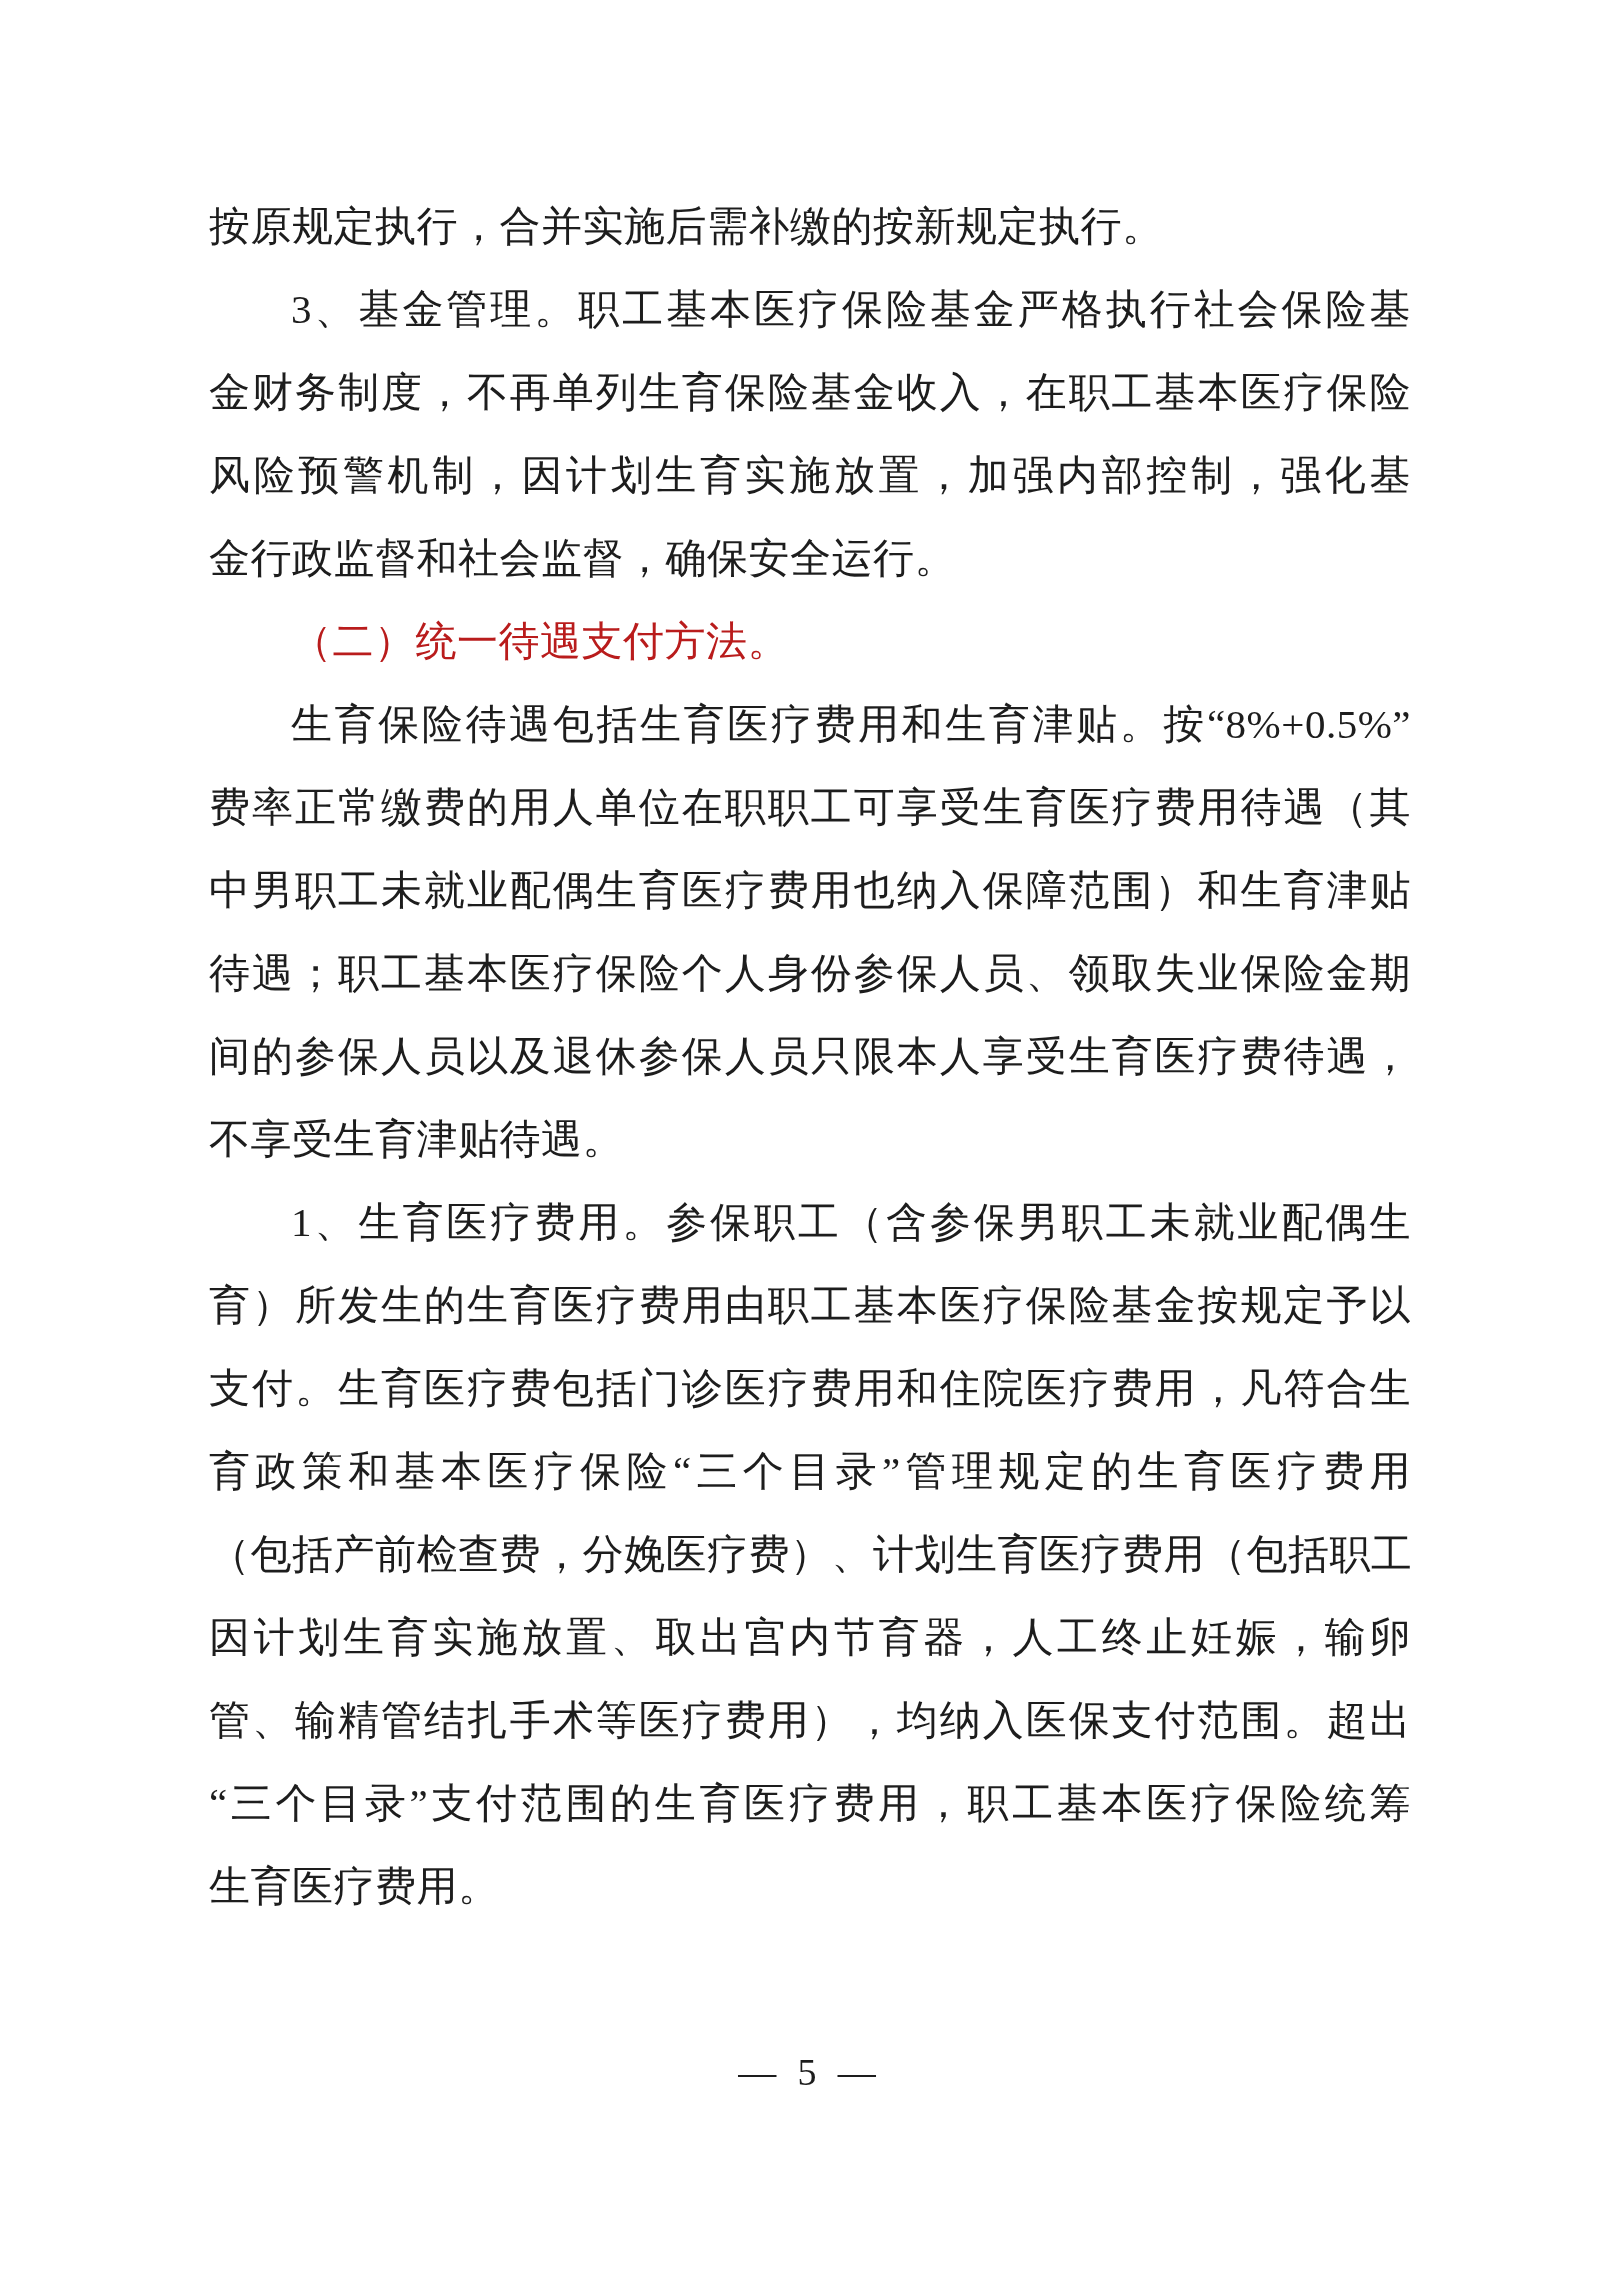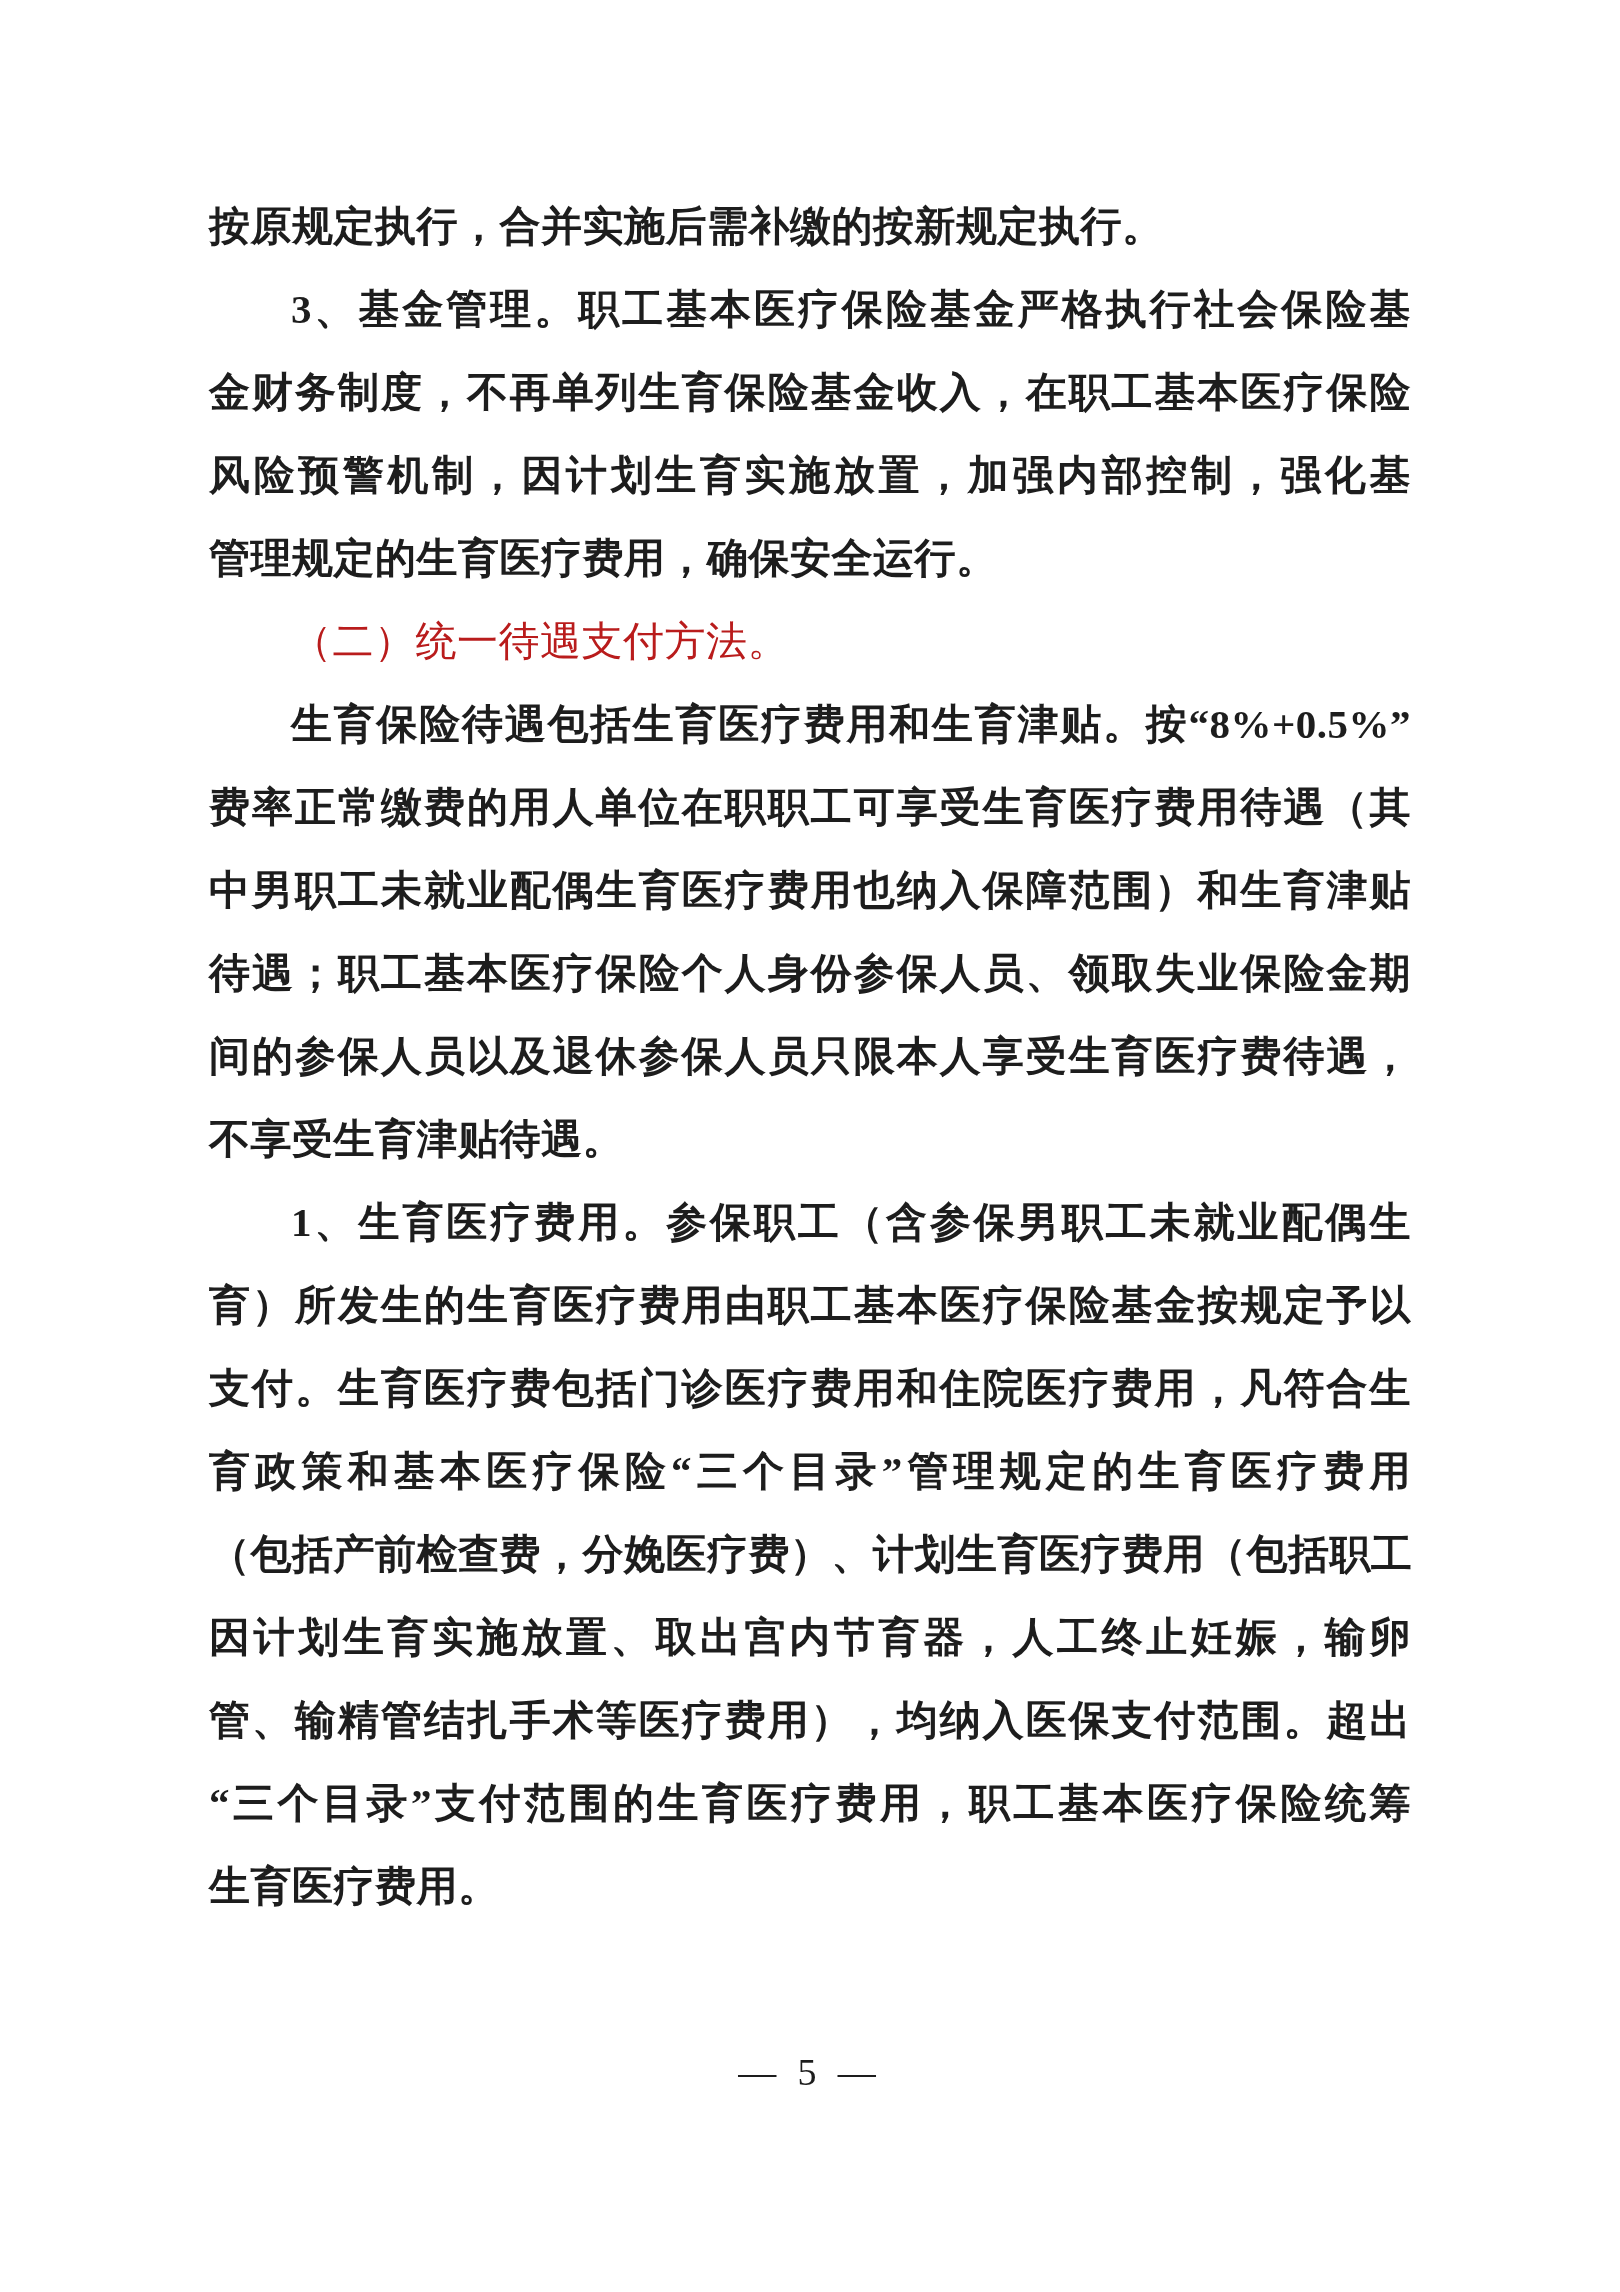--- a/index.html
+++ b/index.html
@@ -23,21 +23,20 @@
   }
   .line {
     height: 83px;
     line-height: 83px;
     font-size: 41px;
     color: #1d1d1d;
     white-space: nowrap;
     text-align: justify;
     text-align-last: left;
     letter-spacing: 0.5px;
-    font-weight: bold;
   }
   .line.fill {
     text-align-last: justify;
   }
   .line.indent {
     text-indent: 82px;
   }
   .line.heading {
     font-weight: 400;
     color: #b91c1c;
@@ -59,21 +58,21 @@
 </style>
 </head>
 <body>
 
 <div class="page">
   <div class="doc-body" id="doc-body">
       <div class="line">按原规定执行，合并实施后需补缴的按新规定执行。</div>
       <div class="line fill indent">3、基金管理。职工基本医疗保险基金严格执行社会保险基</div>
       <div class="line fill">金财务制度，不再单列生育保险基金收入，在职工基本医疗保险</div>
       <div class="line fill">风险预警机制，因计划生育实施放置，加强内部控制，强化基</div>
-      <div class="line">管理规定的生育医疗费用，确保安全运行。</div>
+      <div class="line">金行政监督和社会监督，确保安全运行。</div>
       <div class="line indent heading">（二）统一待遇支付方法。</div>
       <div class="line fill indent">生育保险待遇包括生育医疗费用和生育津贴。按“8%+0.5%”</div>
       <div class="line fill">费率正常缴费的用人单位在职职工可享受生育医疗费用待遇（其</div>
       <div class="line fill">中男职工未就业配偶生育医疗费用也纳入保障范围）和生育津贴</div>
       <div class="line fill">待遇；职工基本医疗保险个人身份参保人员、领取失业保险金期</div>
       <div class="line fill">间的参保人员以及退休参保人员只限本人享受生育医疗费待遇，</div>
       <div class="line">不享受生育津贴待遇。</div>
       <div class="line fill indent">1、生育医疗费用。参保职工（含参保男职工未就业配偶生</div>
       <div class="line fill">育）所发生的生育医疗费用由职工基本医疗保险基金按规定予以</div>
       <div class="line fill">支付。生育医疗费包括门诊医疗费用和住院医疗费用，凡符合生</div>

